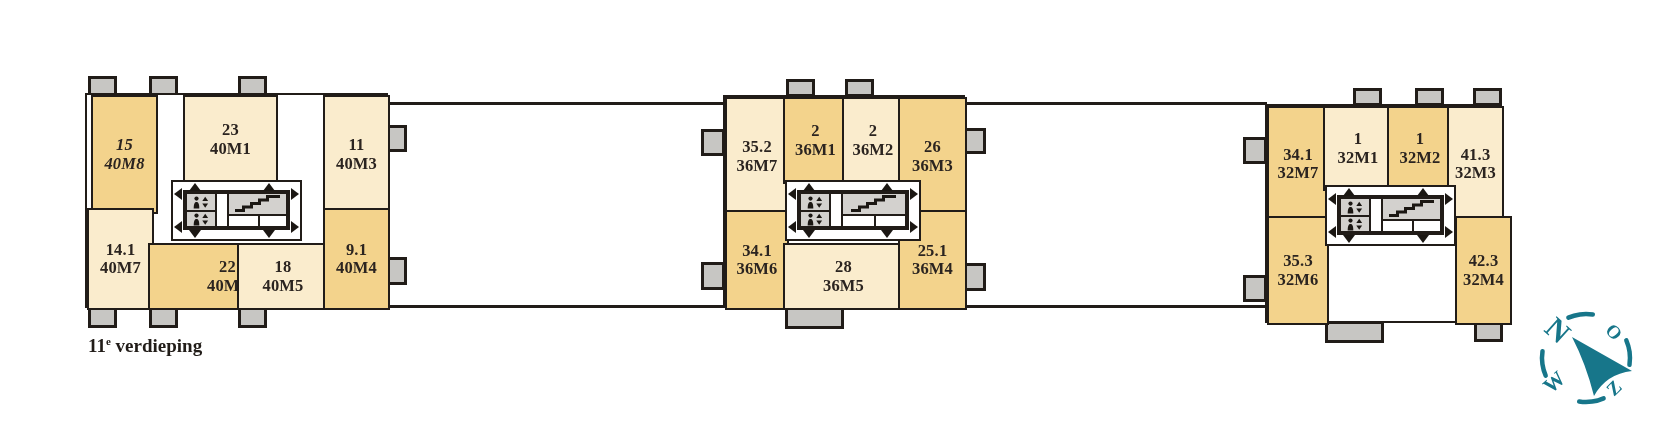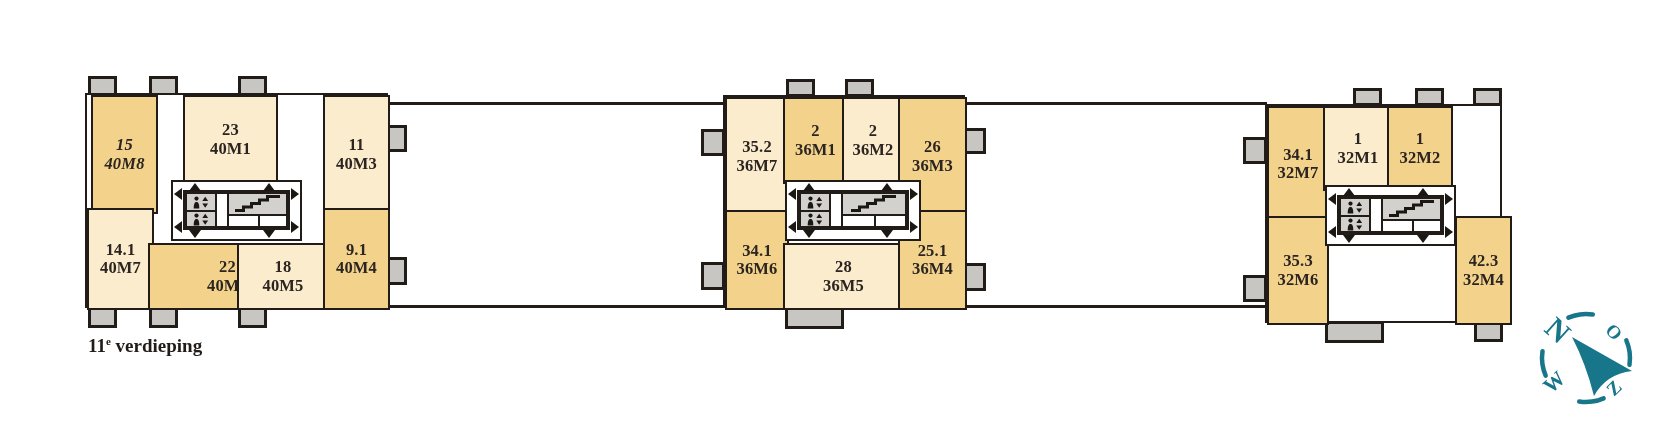--- a/index.html
+++ b/index.html
@@ -209,20 +209,24 @@
       <div>32M7</div>
     </div>
     <div class="room light" style="left:56px;top:0;width:66px;height:81px;">
       <div>1</div>
       <div>32M1</div>
     </div>
     <div class="room dark" style="left:120px;top:0;width:62px;height:81px;">
       <div>1</div>
       <div>32M2</div>
     </div>
+    <div class="room light" style="left:180px;top:0;width:53px;height:112px;">
+      <div>41.3</div>
+      <div>32M3</div>
+    </div>
     <div class="room dark" style="left:0;top:110px;width:58px;height:105px;">
       <div>35.3</div>
       <div>32M6</div>
     </div>
     <div class="room dark" style="left:188px;top:110px;width:53px;height:105px;">
       <div>42.3</div>
       <div>32M4</div>
     </div>
 
     <div class="core" style="left:58px;top:79px;width:131px;height:61px;">

